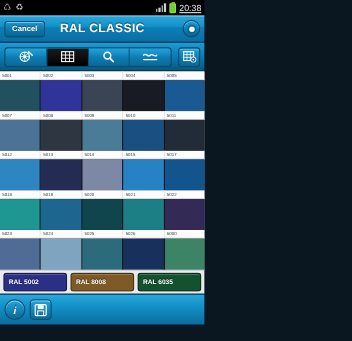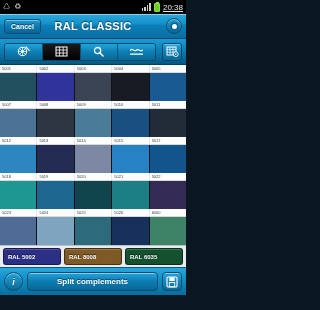--- a/index.html
+++ b/index.html
@@ -304,21 +304,20 @@
 </div>
 
 <div id="chips">
   <div class="chip" style="background-color: rgb(43, 47, 134);">RAL 5002</div>
   <div class="chip" style="background-color: rgb(125, 90, 38);">RAL 8008</div>
   <div class="chip" style="background-color: rgb(20, 81, 47);">RAL 6035</div>
 </div>
 
 <div id="bottombar">
   <div class="circ-btn">i</div>
-  <div id="split-btn">Split complements</div>
   <div class="sq-btn">
     <svg class="ic" width="12" height="12" viewBox="0 0 12 12">
       <rect x="1" y="1" width="10" height="10" rx="1" fill="none" stroke="#fff" stroke-width="1.1"></rect>
       <rect x="3.3" y="1.4" width="5.4" height="3.6" fill="#fff"></rect>
       <rect x="3.3" y="6.6" width="5.4" height="4.2" fill="none" stroke="#fff" stroke-width=".9"></rect>
     </svg>
   </div>
 </div>
 
 </body></html>

